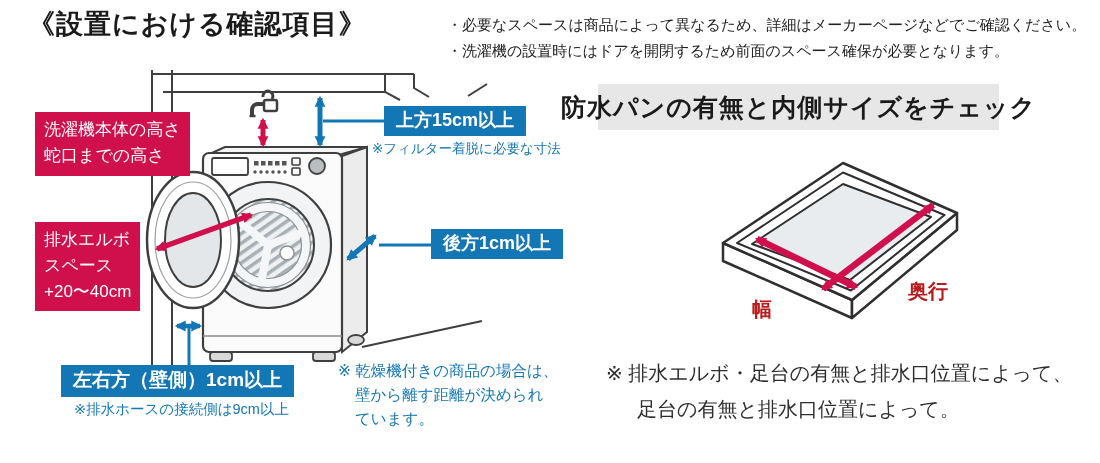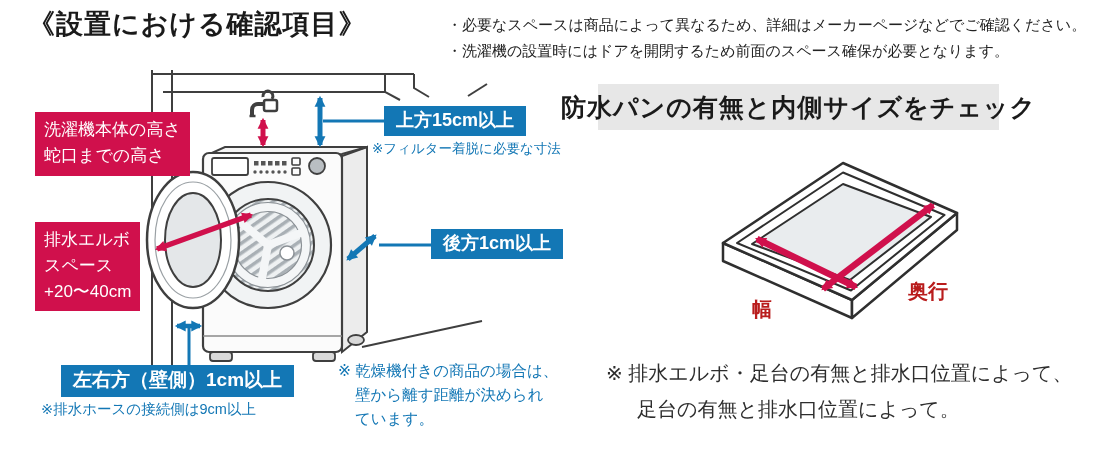--- a/index.html
+++ b/index.html
@@ -22,21 +22,21 @@
   #r-faucet{left:35px;top:112px}
   #r-door{left:35px;top:222px}
 
   .blabel{background:var(--blue);color:#fff;font-weight:bold;font-size:18px;padding:2px 12px 4px;white-space:nowrap}
   #b-top{left:384px;top:106px}
   #b-rear{left:431px;top:229px}
   #b-side{left:61px;top:365px;font-size:19px}
 
   .bnote{color:var(--blue);white-space:nowrap}
   #n-top{left:372px;top:140px;font-size:13.5px}
-  #n-side{left:41px;top:400px;font-size:14.5px}
+  #n-side{left:74px;top:400px;font-size:14.5px}
   #n-dryer{left:338px;top:359px;font-size:15.5px;line-height:1.55}
   #n-dryer span{display:block}
   #n-dryer .ind{padding-left:17px}
 
   .panhead{left:598px;top:84px;width:401px;height:46px;background:var(--bar);
     display:flex;align-items:center;justify-content:center;
     font-size:25px;font-weight:bold;color:var(--ink);letter-spacing:1px;white-space:nowrap}
 
   .panlbl{font-size:20px;font-weight:bold;color:#b91c1c;white-space:nowrap}
   #lbl-width{left:752px;top:296px}

